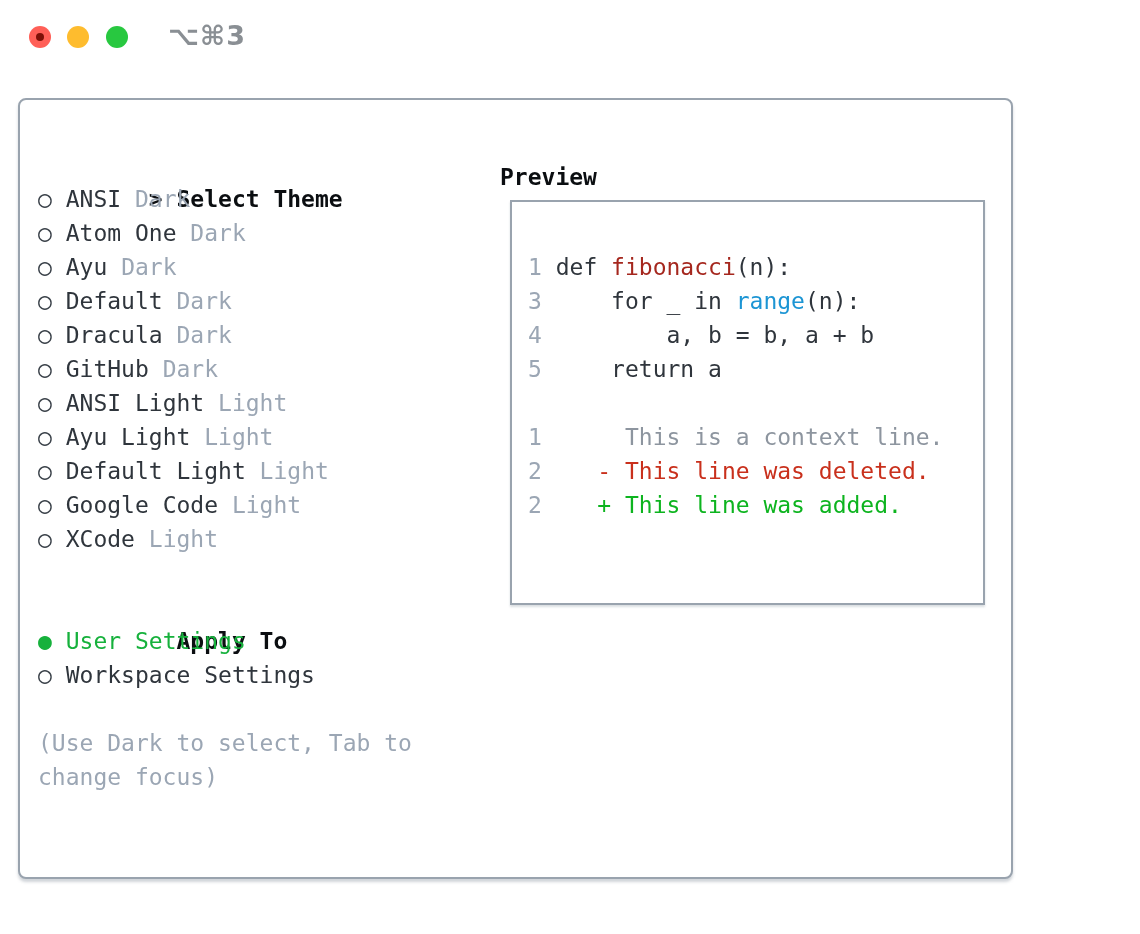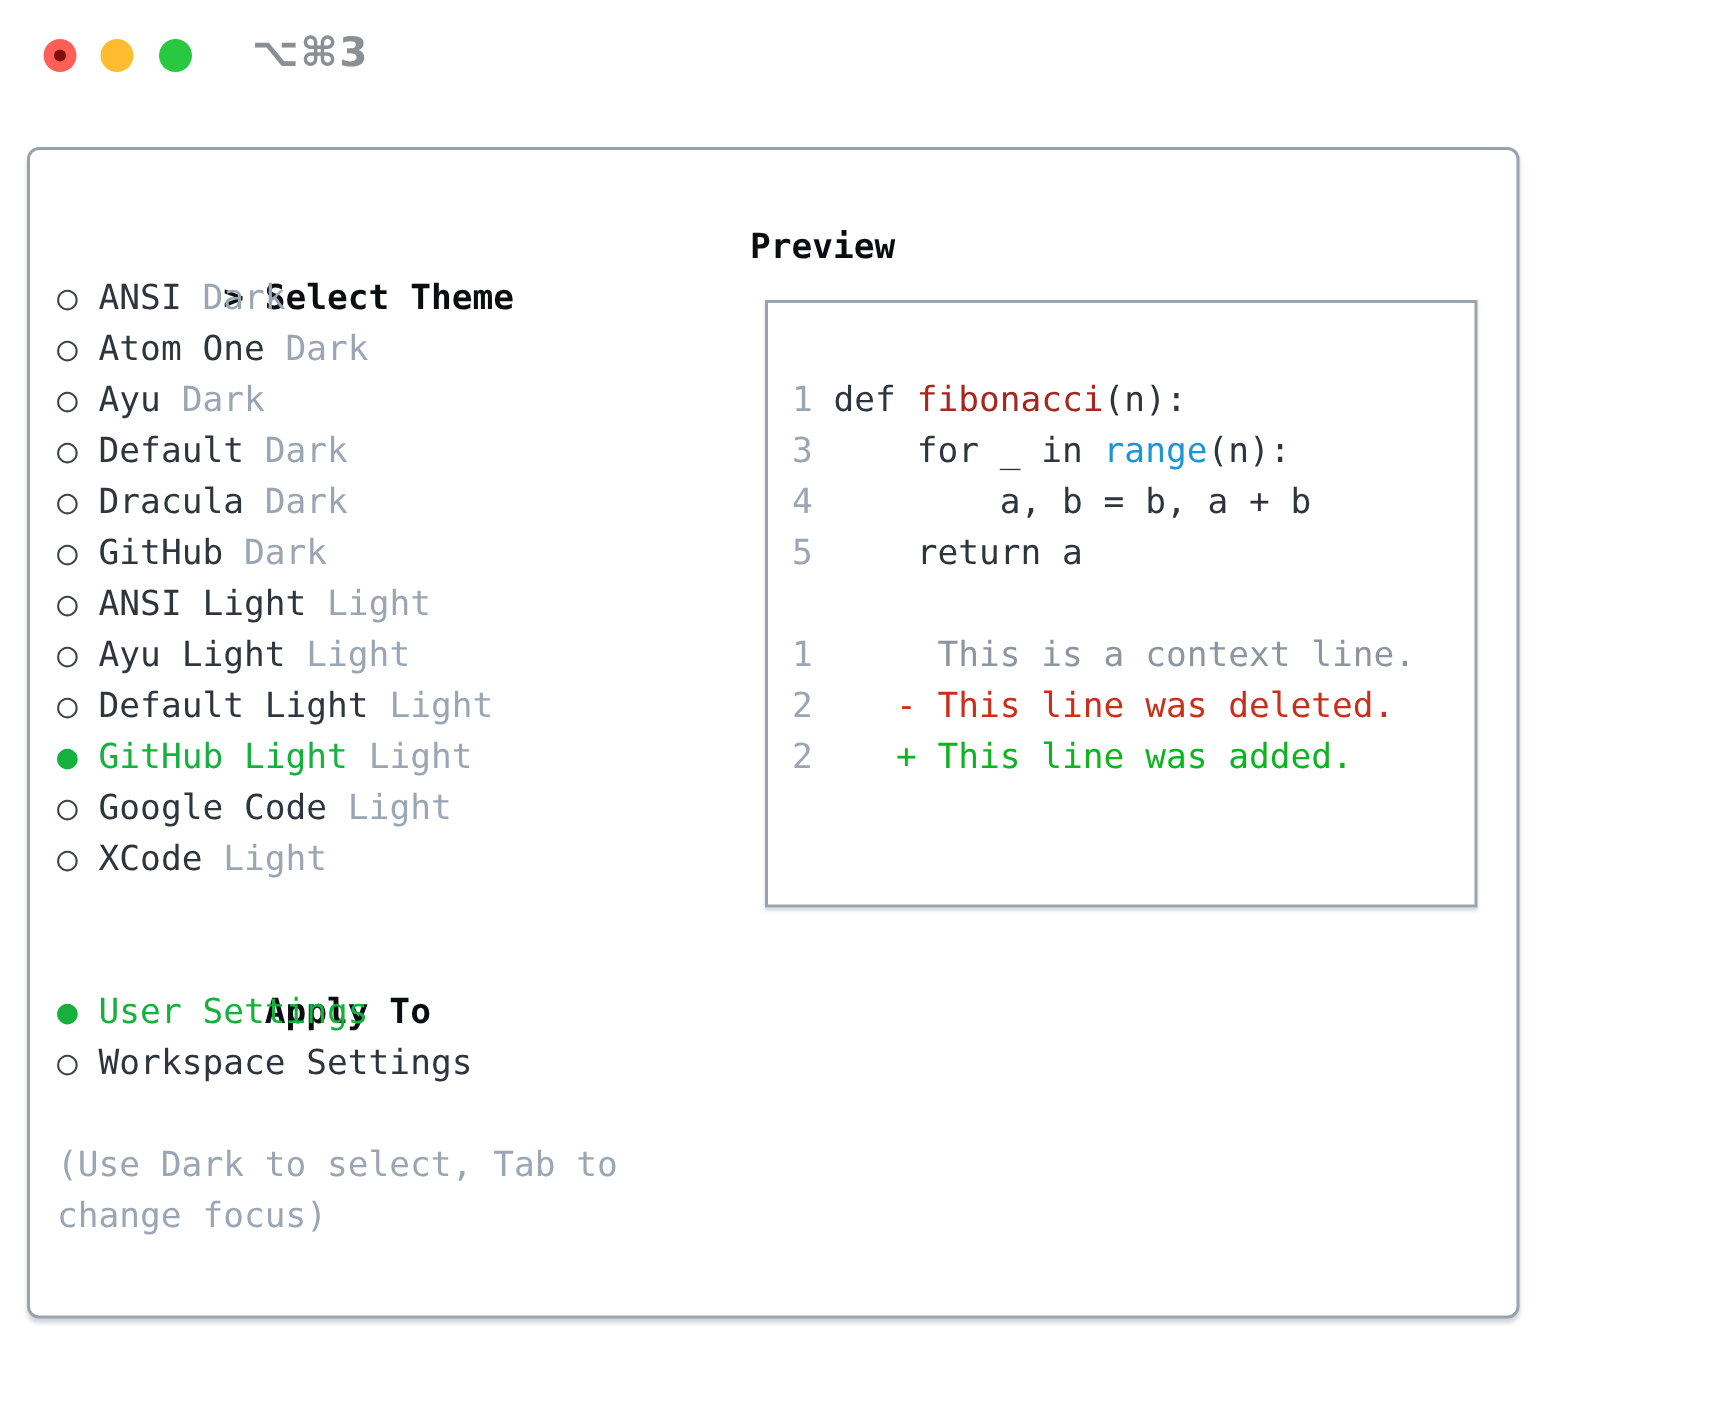--- a/index.html
+++ b/index.html
@@ -43,21 +43,21 @@
   .row .mk{color:#3c434b;}
   .row.header .mk{color:var(--header);font-weight:bold;}
   .row .nm{color:var(--text);}
   .row.header .nm{color:var(--header);font-weight:bold;}
   .row.selected .mk,.row.selected .nm{color:var(--green);}
   .row .vt{color:var(--muted);}
   .row.hint{color:var(--muted);}
   .spacer{height:34px;}
   
   .preview-title{
-    position:absolute;left:480px;top:48px;font-size:23px;line-height:34px;
+    position:absolute;left:480px;top:60px;font-size:23px;line-height:34px;
     font-weight:bold;color:var(--header);white-space:pre;
   }
   .preview-box{
     position:absolute;left:490px;top:100px;width:475px;height:405px;
     border:2px solid var(--border);background:#ffffff;
     box-shadow:0 2px 2px rgba(150,160,170,.35);
     padding:48px 0 12px 16px;overflow:hidden;
   }
   .cl{white-space:pre;font-size:23px;line-height:34px;height:34px;}
   .cl .ln{color:var(--linenum);}
@@ -91,21 +91,20 @@
       <div id="theme-list">
           <div class="row"><span class="mk">○</span> <span class="nm">ANSI</span> <span class="vt">Dark</span></div>
           <div class="row"><span class="mk">○</span> <span class="nm">Atom One</span> <span class="vt">Dark</span></div>
           <div class="row"><span class="mk">○</span> <span class="nm">Ayu</span> <span class="vt">Dark</span></div>
           <div class="row"><span class="mk">○</span> <span class="nm">Default</span> <span class="vt">Dark</span></div>
           <div class="row"><span class="mk">○</span> <span class="nm">Dracula</span> <span class="vt">Dark</span></div>
           <div class="row"><span class="mk">○</span> <span class="nm">GitHub</span> <span class="vt">Dark</span></div>
           <div class="row"><span class="mk">○</span> <span class="nm">ANSI Light</span> <span class="vt">Light</span></div>
           <div class="row"><span class="mk">○</span> <span class="nm">Ayu Light</span> <span class="vt">Light</span></div>
           <div class="row"><span class="mk">○</span> <span class="nm">Default Light</span> <span class="vt">Light</span></div>
-          <div class="row selected"><span class="mk">●</span> <span class="nm">GitHub Light</span> <span class="vt">Light</span></div>
           <div class="row"><span class="mk">○</span> <span class="nm">Google Code</span> <span class="vt">Light</span></div>
           <div class="row"><span class="mk">○</span> <span class="nm">XCode</span> <span class="vt">Light</span></div>
         </div>
 
       <div class="spacer"></div>
 
       <div class="row header">
         <span class="mk"> </span><span> </span><span class="nm">Apply To</span>
       </div>
 

